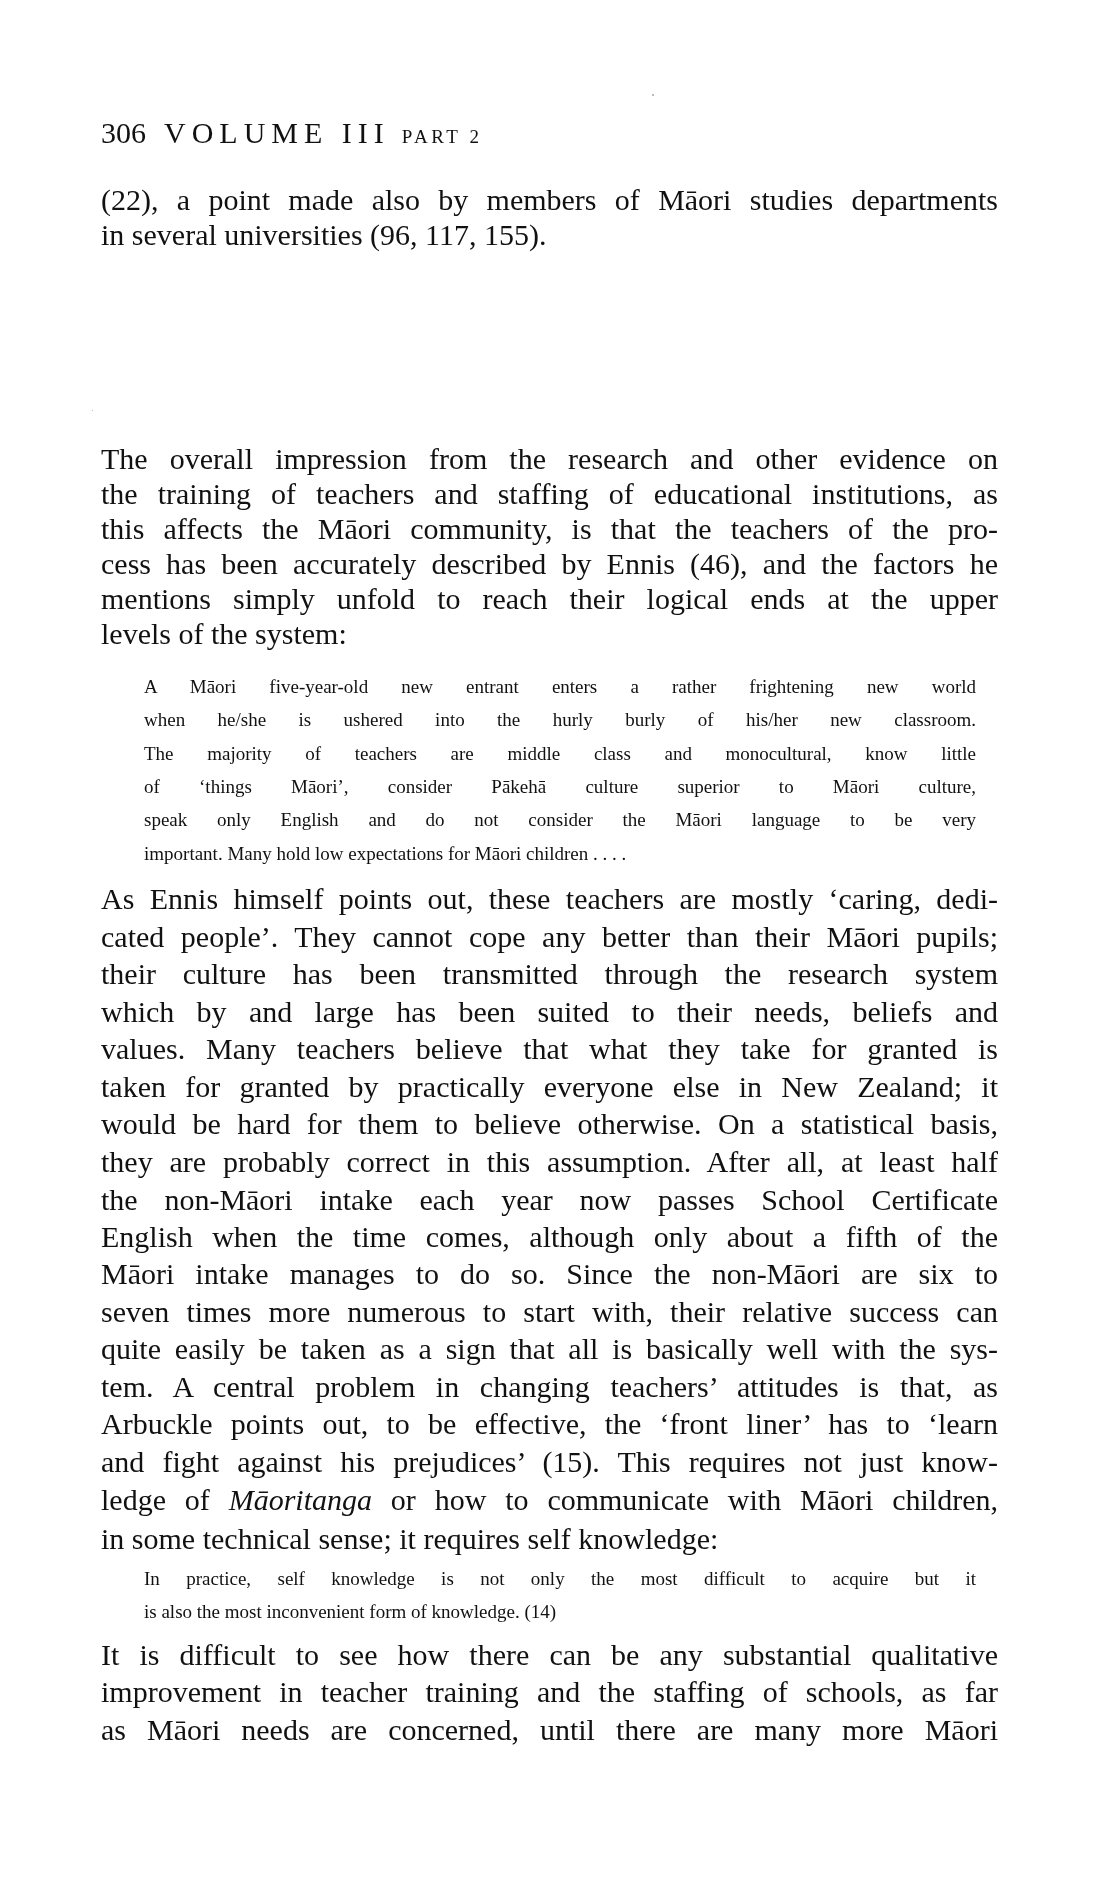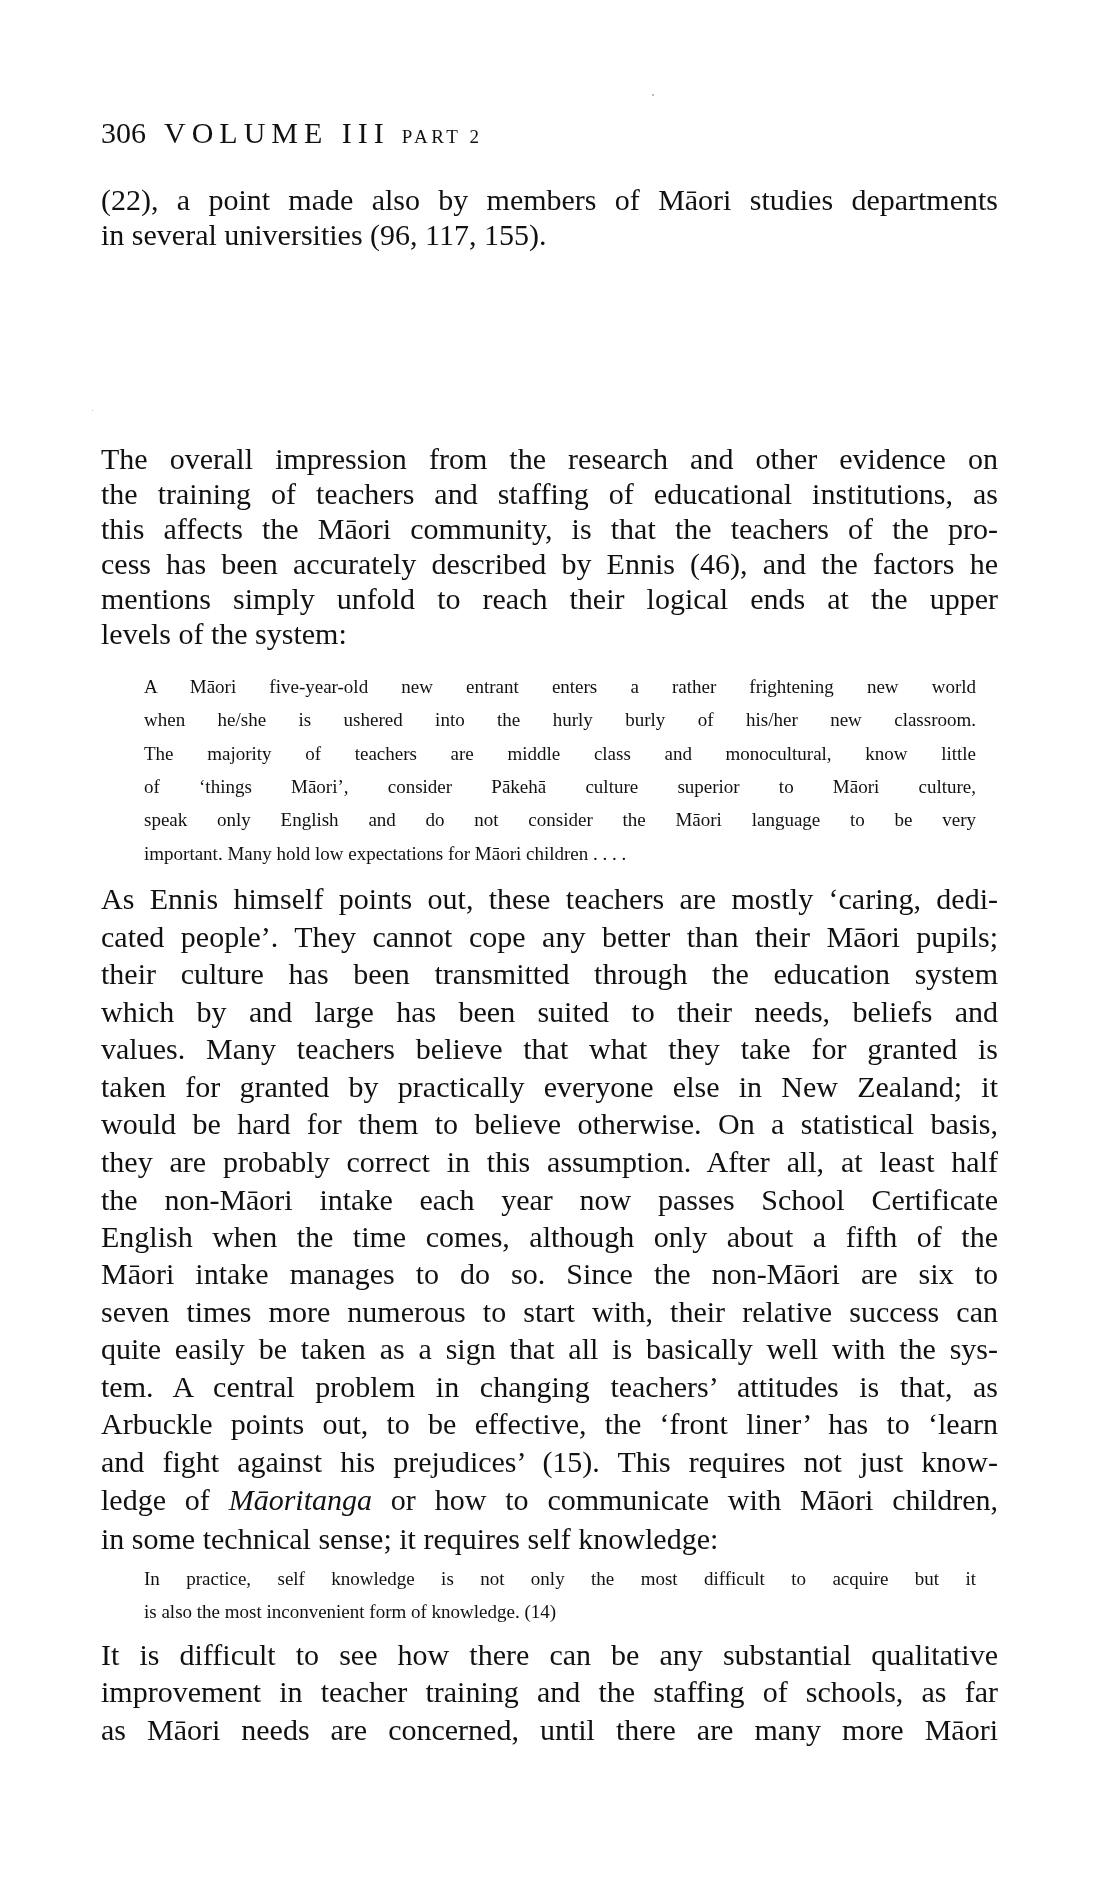--- a/index.html
+++ b/index.html
@@ -54,21 +54,21 @@
     <div class="q" style="top:705px;">when he/she is ushered into the hurly burly of his/her new classroom.</div>
     <div class="q" style="top:739px;">The majority of teachers are middle class and monocultural, know little</div>
     <div class="q" style="top:772px;">of ‘things Māori’, consider Pākehā culture superior to Māori culture,</div>
     <div class="q" style="top:805px;">speak only English and do not consider the Māori language to be very</div>
     <div class="q last" style="top:839px;">important. Many hold low expectations for Māori children . . . .</div>
   </div>
 
   <div>
     <div class="line" style="top:882px;">As Ennis himself points out, these teachers are mostly ‘caring, dedi-</div>
     <div class="line" style="top:920px;">cated people’. They cannot cope any better than their Māori pupils;</div>
-    <div class="line" style="top:957px;">their culture has been transmitted through the education system</div>
+    <div class="line" style="top:957px;">their culture has been transmitted through the research system</div>
     <div class="line" style="top:995px;">which by and large has been suited to their needs, beliefs and</div>
     <div class="line" style="top:1032px;">values. Many teachers believe that what they take for granted is</div>
     <div class="line" style="top:1070px;">taken for granted by practically everyone else in New Zealand; it</div>
     <div class="line" style="top:1107px;">would be hard for them to believe otherwise. On a statistical basis,</div>
     <div class="line" style="top:1145px;">they are probably correct in this assumption. After all, at least half</div>
     <div class="line" style="top:1183px;">the non-Māori intake each year now passes School Certificate</div>
     <div class="line" style="top:1220px;">English when the time comes, although only about a fifth of the</div>
     <div class="line" style="top:1257px;">Māori intake manages to do so. Since the non-Māori are six to</div>
     <div class="line" style="top:1295px;">seven times more numerous to start with, their relative success can</div>
     <div class="line" style="top:1332px;">quite easily be taken as a sign that all is basically well with the sys-</div>

